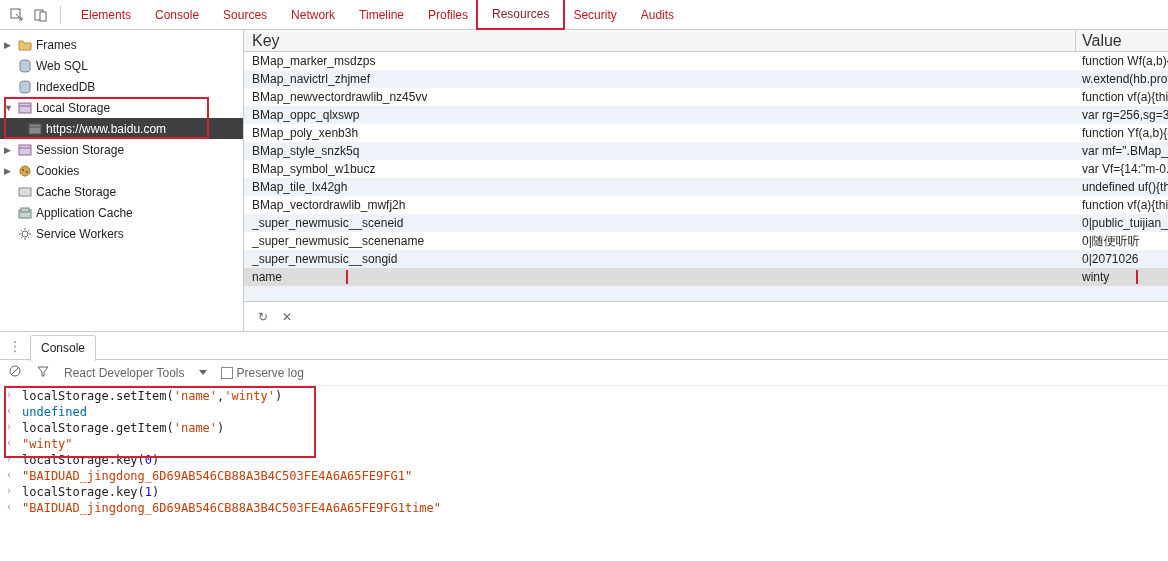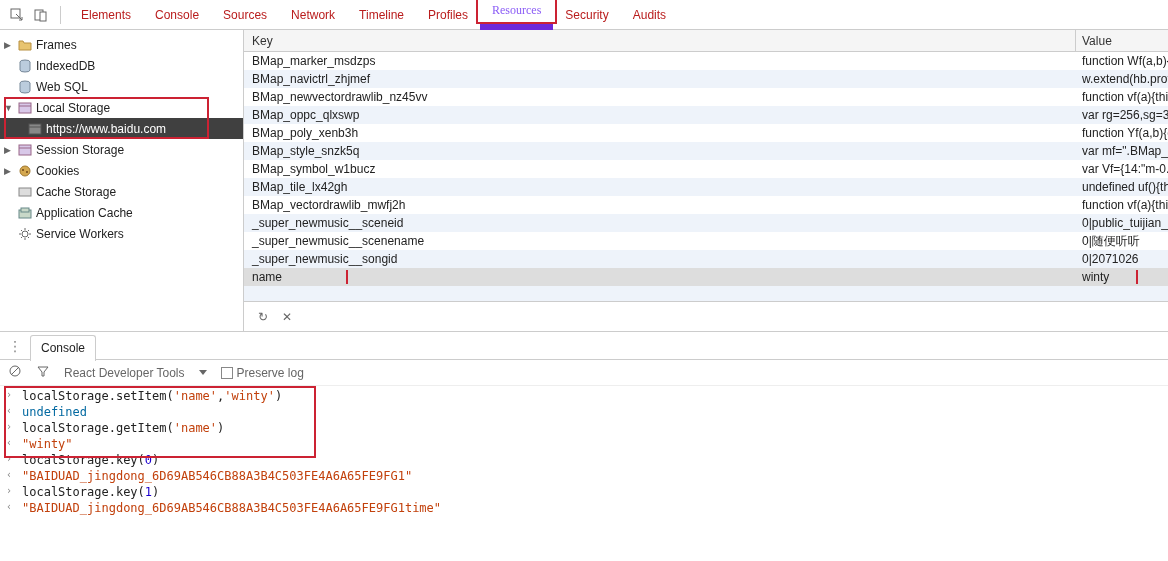--- a/index.html
+++ b/index.html
@@ -3,38 +3,38 @@
 <meta charset="utf-8">
 <style>
 * { margin:0; padding:0; box-sizing:border-box; }
 body { font-family: "Segoe UI", Arial, sans-serif; font-size:12px; color:#222; background:#fff; width:1168px; height:561px; overflow:hidden; }
 
 
 .tabbar { height:30px; border-bottom:1px solid #ccc; display:flex; align-items:center; padding:0 6px; gap:2px; }
 .tabbar .tool { width:22px; height:22px; display:flex; align-items:center; justify-content:center; color:#666; }
 .tabbar .divider { width:1px; height:18px; background:#ccc; margin:0 6px; }
 .tabbar .tab { padding:0 12px; height:30px; display:flex; align-items:center; color:#b91c1c; cursor:pointer; }
-.tabbar .tab.active { border-bottom:8px solid #6d28d9; color:#8b5cf6;font-family:Liberation Serif, serif; }
+.tabbar .tab.active { border-bottom:2px solid #6d28d9; color:#7f1d1d; }
 .tab-box { position:relative; }
 .tab-box::after { content:""; position:absolute; top:-2px; left:-4px; right:-4px; bottom:-2px; border:2px solid #c23; pointer-events:none; }
 
 
 .main { display:flex; height:302px; border-bottom:1px solid #ccc; }
 .sidebar { width:244px; border-right:1px solid #ccc; overflow:auto; padding-top:4px; }
 .tree-item { display:flex; align-items:center; height:21px; padding-left:4px; white-space:nowrap; cursor:pointer; gap:4px; }
 .tree-item.child { padding-left:28px; }
 .tree-item.sel { background:#404040; color:#fff; }
 .tree-item .arrow { width:10px; display:inline-block; color:#666; font-size:9px; }
 .tree-item .ic { width:14px; height:14px; display:inline-flex; align-items:center; justify-content:center; font-size:11px; }
 .side-group { position:relative; }
 .side-group-box::after { content:""; position:absolute; left:4px; right:34px; top:0; bottom:0; border:2px solid #c23; pointer-events:none; }
 
 
 .storage { flex:1; display:flex; flex-direction:column; min-width:0; }
-.storage-header { display:flex; height:22px; background:#f5f5f5; border-bottom:1px solid #ccc; font-size:12px; color:#333; }
+.storage-header { display:flex; height:22px; background:#f5f5f5; border-bottom:1px solid #ccc; font-size:16px; color:#333; }
 .col-key { width:832px; border-right:1px solid #ccc; padding-left:8px; display:flex; align-items:center; }
 .col-val { flex:1; padding-left:6px; display:flex; align-items:center; }
 .storage-body { flex:1; overflow:hidden; }
 .row { display:flex; height:18px; align-items:center; font-size:12px; }
 .row:nth-child(odd){ background:#fff; }
 .row:nth-child(even){ background:#eef3fa; }
 .row.sel { background:#ddd; }
 .row .k { width:832px; padding-left:8px; white-space:nowrap; overflow:hidden; position:relative; }
 .row .v { flex:1; padding-left:6px; white-space:nowrap; overflow:hidden; position:relative; }
 .cell-box::after { content:""; position:absolute; left:-2px; top:-2px; bottom:-2px; width:102px; border:2px solid #c23; pointer-events:none; }
@@ -103,33 +103,33 @@
       </div>
       <div class="side-group">
         <div class="tree-item">
           <span class="arrow"></span>
           <span class="ic">
             <svg width="12" height="14">
               <ellipse cx="6" cy="3" rx="5" ry="2" fill="#bcd" stroke="#789"></ellipse>
               <path d="M1 3 L1 11 A5 2 0 0 0 11 11 L11 3" fill="#bcd" stroke="#789"></path>
             </svg>
           </span>
-          <span>IndexedDB</span>
+          <span>Web SQL</span>
         </div>
       </div>
       <div class="side-group">
         <div class="tree-item">
           <span class="arrow"></span>
           <span class="ic">
             <svg width="12" height="14">
               <ellipse cx="6" cy="3" rx="5" ry="2" fill="#bcd" stroke="#789"></ellipse>
               <path d="M1 3 L1 11 A5 2 0 0 0 11 11 L11 3" fill="#bcd" stroke="#789"></path>
             </svg>
           </span>
-          <span>Web SQL</span>
+          <span>IndexedDB</span>
         </div>
       </div>
       <div class="side-group side-group-box">
         <div class="tree-item">
           <span class="arrow">▼</span>
           <span class="ic">
             <svg width="14" height="12">
               <rect x="1" y="1" width="12" height="10" fill="#d8c8e8" stroke="#968"></rect>
               <line x1="1" y1="4" x2="13" y2="4" stroke="#968"></line>
             </svg>

